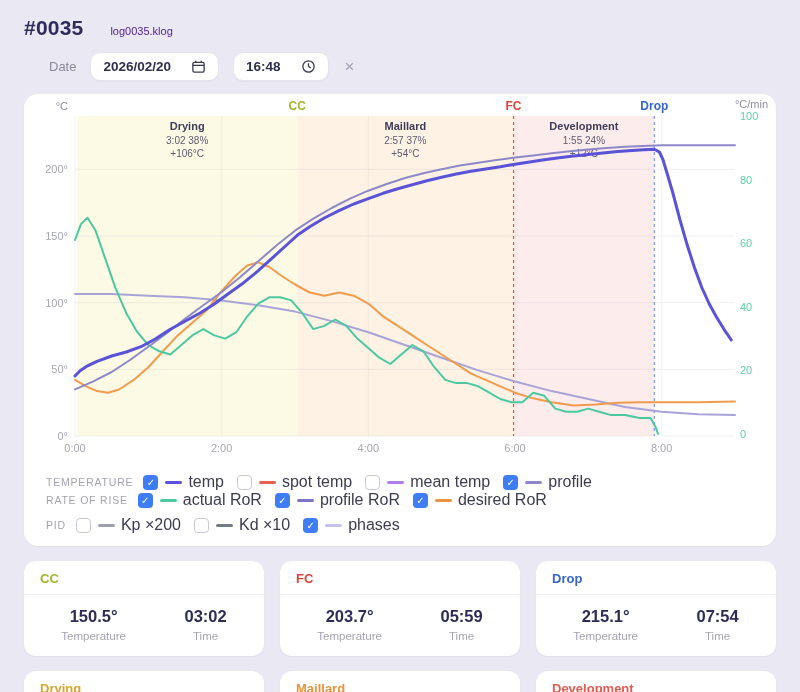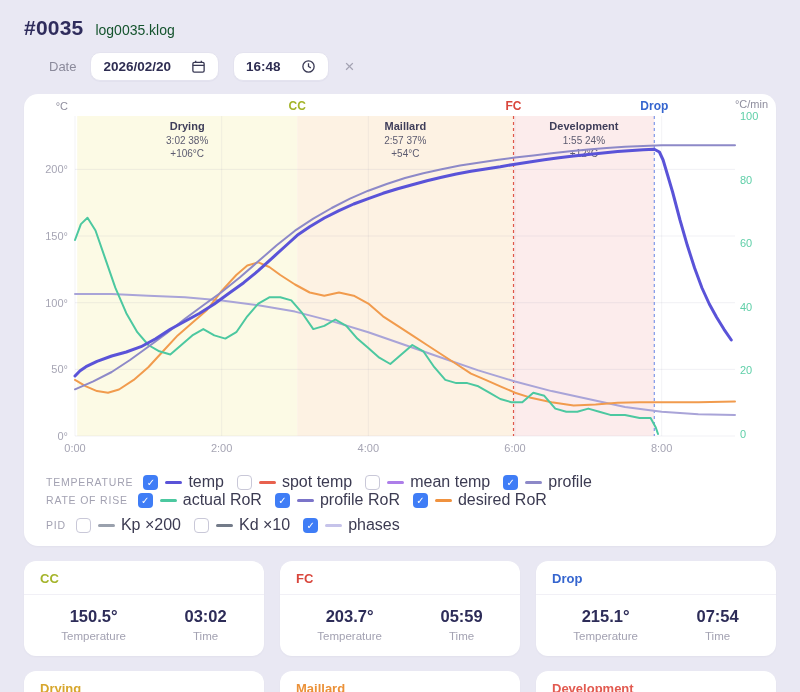--- a/index.html
+++ b/index.html
@@ -7,21 +7,21 @@
   body {
     font-family: "Liberation Sans", sans-serif;
     background: #e9e8f3;
     color: #2e2d58;
   }
   .page { width: 800px; height: 692px; position: relative; }
 
   
   .header { padding: 16px 24px 0 24px; display: flex; align-items: baseline; }
   .title { font-size: 21px; font-weight: 800; color: #2f2c5c; letter-spacing: .2px; }
-  .filename { font-size: 14px; color: #14532d; margin-left: 12px; }
+  .filename { font-size: 11px; color: #4c1d95; margin-left: 27px; }
 
   
   .date-row { display: flex; align-items: center; padding: 0 24px; margin-top: 12px; }
   .date-label { font-size: 13px; color: #8b8a9b; margin-right: 14px; margin-left: 25px; }
   .input {
     background: #fff; border: 1px solid #e4e3ef; border-radius: 10px;
     padding: 6px 12px; display: flex; align-items: center; gap: 20px;
     font-size: 13.5px; font-weight: 600; color: #2e2d52;
     box-shadow: 0 1px 1px rgba(40,40,80,.03); cursor: pointer;
   }

